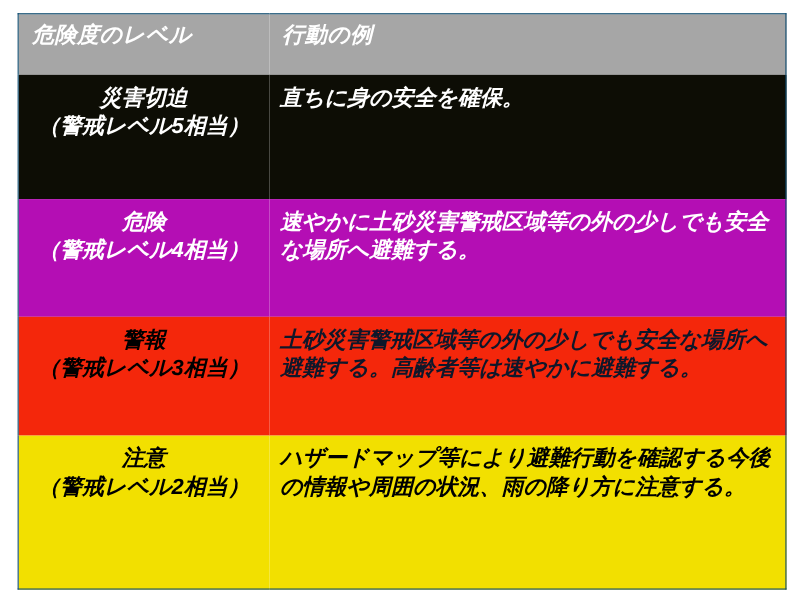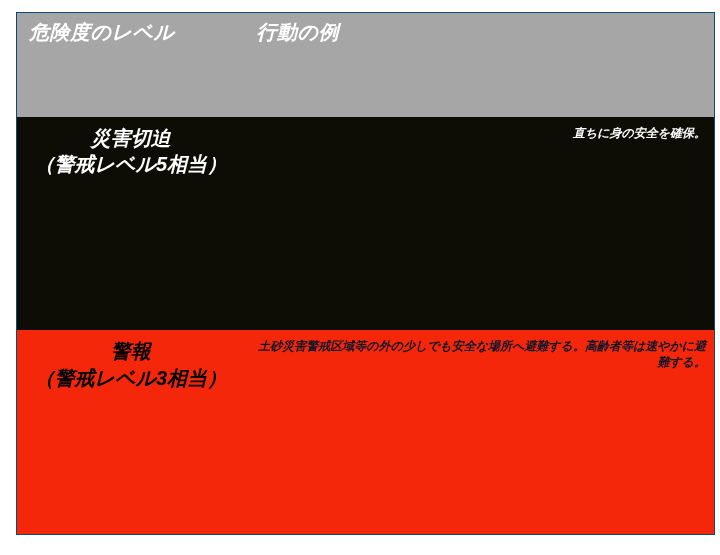--- a/index.html
+++ b/index.html
@@ -57,23 +57,23 @@
     text-align: center;
     font-weight: bold;
     font-size: 20px;
     line-height: 1.32;
     padding: 8px 6px 0 6px !important;
     box-sizing: border-box;
     border-right: 2px solid #ffffff;
     letter-spacing: 0px;
   }
   .act-cell {
-    text-align: right;
+    text-align: left;
     font-weight: bold;
-    font-size: 12px;
+    font-size: 20px;
     line-height: 1.34;
     padding: 8px 8px 0 10px !important;
     box-sizing: border-box;
     letter-spacing: 0px;
   }
   .lvl-cell .main { display: block; }
   .lvl-cell .sub  { display: block; text-align: center; }
 
   
   .row-black  td { background: #0d0d05; color: #ffffff; }
@@ -102,23 +102,37 @@
     </tr>
 
     <tr class="row-black r1">
       <td class="lvl-cell">
         <span class="main">災害切迫</span>
         <span class="sub">（警戒レベル5相当）</span>
       </td>
       <td class="act-cell">直ちに身の安全を確保。</td>
     </tr>
 
+    <tr class="row-purple r2">
+      <td class="lvl-cell">
+        <span class="main">危険</span>
+        <span class="sub">（警戒レベル4相当）</span>
+      </td>
+      <td class="act-cell">速やかに土砂災害警戒区域等の外の少しでも安全な場所へ避難する。</td>
+    </tr>
 
     <tr class="row-red r3">
       <td class="lvl-cell">
         <span class="main">警報</span>
         <span class="sub">（警戒レベル3相当）</span>
       </td>
       <td class="act-cell">土砂災害警戒区域等の外の少しでも安全な場所へ避難する。高齢者等は速やかに避難する。</td>
     </tr>
 
+    <tr class="row-yellow r4">
+      <td class="lvl-cell">
+        <span class="main">注意</span>
+        <span class="sub">（警戒レベル2相当）</span>
+      </td>
+      <td class="act-cell">ハザードマップ等により避難行動を確認する今後の情報や周囲の状況、雨の降り方に注意する。</td>
+    </tr>
   </tbody>
 </table>
 
 </body></html>

